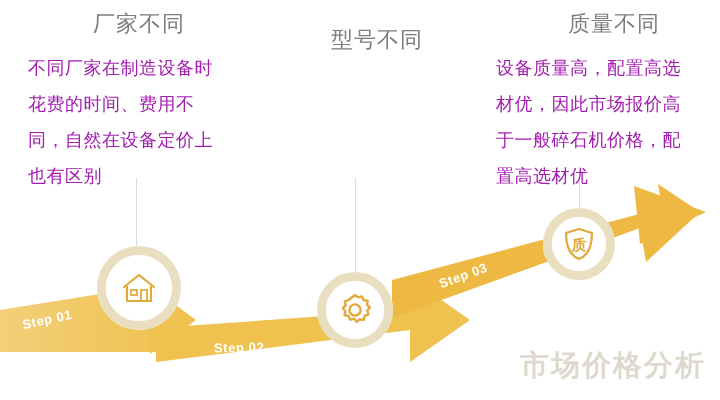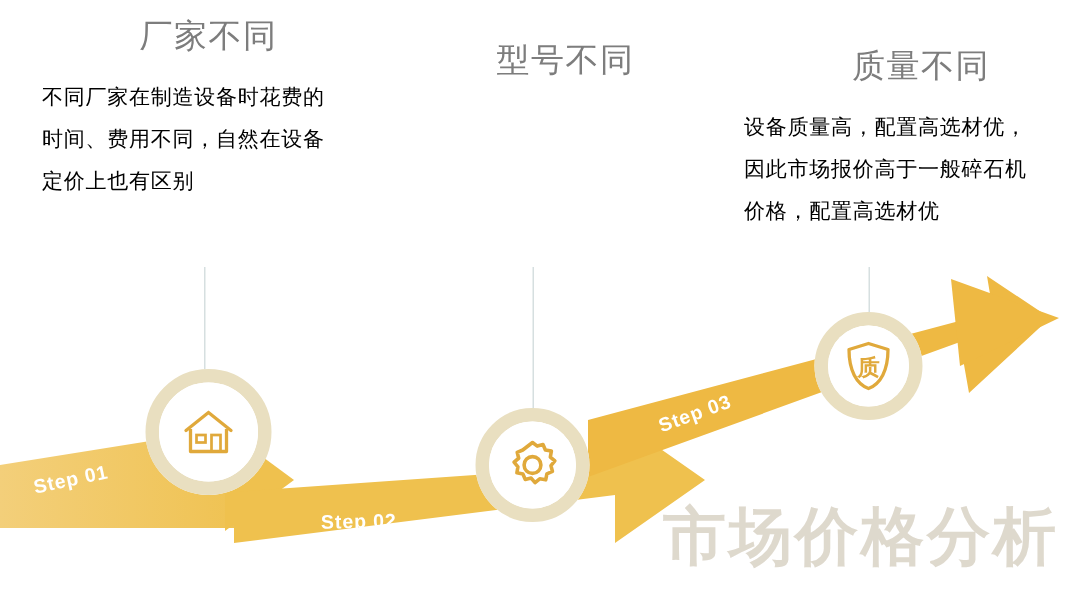--- a/index.html
+++ b/index.html
@@ -36,29 +36,29 @@
   .block-title {
     font-size: 22px;
     font-weight: normal;
     color: #7d7d7d;
     letter-spacing: 1px;
     margin: 0 0 14px 0;
     line-height: 1.1;
     text-align: center;
   }
   .block-body {
-    font-size: 14px;
-    color: #000000;
+    font-size: 18px;
+    color: #a21caf;
     line-height: 2.0;
     margin: 0;
     letter-spacing: 0.5px;
   }
   #block-1 { left: 28px; top: 12px; }
   #block-2 { left: 262px; top: 28px; }
-  #block-3 { left: 496px; top: 12px; margin-top: 20px; }
+  #block-3 { left: 496px; top: 12px; }
   #block-1 .block-title { margin-left: 26px; }
   #block-2 .block-title { margin-left: 34px; }
   #block-3 .block-title { margin-left: 40px; }
 
   
   .connector {
     position: absolute;
     width: 1px;
     background: #d6dfe0;
   }
@@ -109,21 +109,21 @@
   }
   #step-label-1 { left: 22px; top: 312px; transform: rotate(-12deg); }
   #step-label-2 { left: 214px; top: 340px; transform: rotate(-1deg); }
   #step-label-3 { left: 438px; top: 268px; transform: rotate(-20deg); }
 
   
   .watermark {
     position: absolute;
     right: 14px;
     bottom: 14px;
-    font-size: 42px;
+    font-size: 29px;
     font-weight: bold;
     color: #ddd7cb;
     letter-spacing: 2px;
     opacity: 0.95;
   }
 </style>
 </head>
 <body>
 
 <div class="stage">

